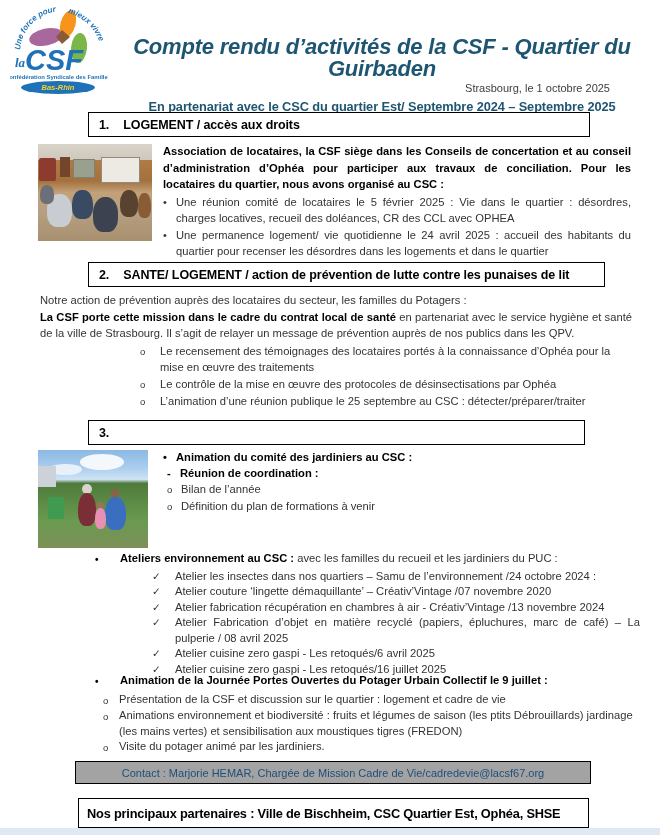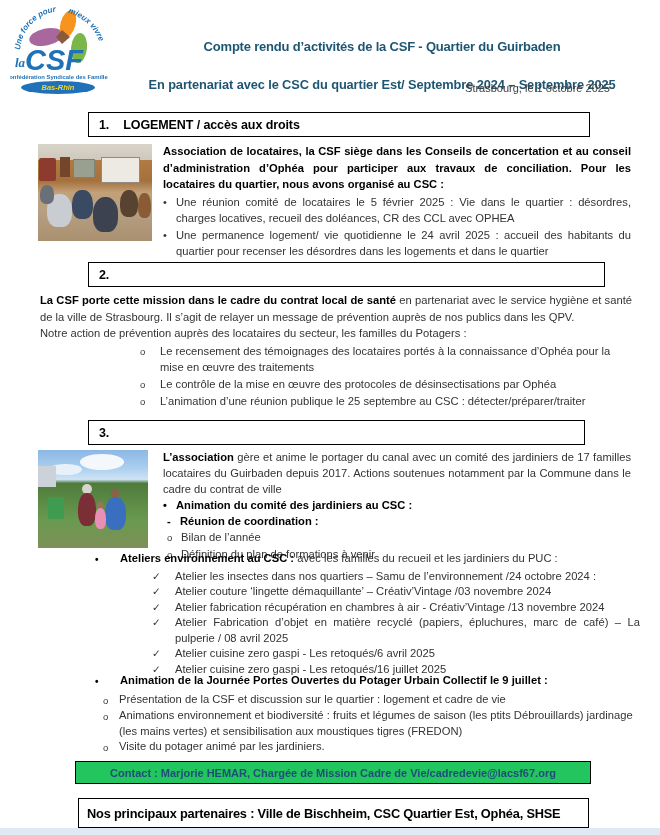--- a/index.html
+++ b/index.html
@@ -4,21 +4,21 @@
 <style>
   html,body { margin:0; padding:0; background:#ffffff; }
   .page {
     position:relative; width:660px; height:835px; background:#ffffff;
     font-family:"Liberation Sans", sans-serif; color:#333333; overflow:hidden;
   }
 
   
   .logo-svg { position:absolute; left:10px; top:6px; }
   .title-wrap { position:absolute; left:112px; top:36px; width:540px; text-align:center; }
-  .doc-title { font-size:13px; font-weight:bold; color:#1e5672; letter-spacing:-0.2px; line-height:22px; }
+  .doc-title { font-size:22px; font-weight:bold; color:#1e5672; letter-spacing:-0.2px; line-height:22px;font-style:italic; }
   .doc-subtitle { font-size:12.8px; font-weight:bold; color:#1e5672; margin-top:19px; letter-spacing:-0.1px; }
   .doc-date { position:absolute; top:82px; right:50px; font-size:11px; color:#3d3d3d; }
 
   
   .sec-box {
     position:absolute; box-sizing:border-box; height:25px; border:1.5px solid #000;
     display:flex; align-items:center; padding-left:10px;
     font-size:12.5px; font-weight:bold; color:#000; letter-spacing:-0.1px; background:#fff;
   }
   .sec-num { margin-right:14px; }
@@ -82,22 +82,22 @@
   .pg-h1 { left:40%; top:35%; width:9%; height:10%; background:#d8d4cc; }
   .pg-b1 { left:36%; top:44%; width:17%; height:34%; background:#7a2e35; }
   .pg-h2 { left:66%; top:40%; width:8%; height:9%; background:#8a6248; }
   .pg-b2 { left:61%; top:48%; width:19%; height:34%; background:#3a6fc0; }
   .pg-h3 { left:54%; top:53%; width:6%; height:7%; background:#9c7354; }
   .pg-b3 { left:52%; top:59%; width:10%; height:22%; background:#e88fb4; }
 
   
   .contact-box {
     position:absolute; left:75px; top:761px; width:516px; height:23px; box-sizing:border-box;
-    background:#22c55e; border:1.5px solid #000; display:flex; align-items:center; justify-content:center;
-    font-size:11px; font-weight:bold; color:#1f4e79;
+    background:#a3a3a3; border:1.5px solid #000; display:flex; align-items:center; justify-content:center;
+    font-size:11px; font-weight:normal; color:#1f4e79;
   }
   .partners-box {
     position:absolute; left:78px; top:798px; width:511px; height:30px; box-sizing:border-box;
     border:1.5px solid #000; display:flex; align-items:center; padding-left:8px;
     font-size:12.8px; font-weight:bold; color:#000; letter-spacing:-0.2px;
   }
   .bottom-strip { position:absolute; left:0; top:828px; width:660px; height:7px; background:#dfe9f4; }
 </style>
 </head>
 <body>
@@ -157,25 +157,26 @@
       <span class="just" style="flex:1">Une réunion comité de locataires le 5 février 2025 : Vie dans le quartier : désordres, charges locatives, recueil des doléances, CR des CCL avec OPHEA</span>
     </div>
     <div class="flexline txt">
       <span class="mk mk-bullet">•</span>
       <span class="just" style="flex:1">Une permanence logement/ vie quotidienne le 24 avril 2025 : accueil des habitants du quartier pour recenser les désordres dans les logements et dans le quartier</span>
     </div>
   </div>
 
   <div class="sec-box" style="left:88px; top:262px; width:517px;">
     <span class="sec-num">2.</span>
+    <span>SANTE/ LOGEMENT / action de prévention de lutte contre les punaises de lit</span>
   </div>
 
   <div class="sec2-text">
+    <div class="txt">Notre action de prévention auprès des locataires du secteur, les familles du Potagers :</div>
     <div class="txt just"><span class="b">La CSF porte cette mission dans le cadre du contrat local de santé</span><span> en partenariat avec le service hygiène et santé de la ville de Strasbourg. Il s’agit de relayer un message de prévention auprès de nos publics dans les QPV.</span></div>
-    <div class="txt">Notre action de prévention auprès des locataires du secteur, les familles du Potagers :</div>
     <div class="sec2-olist">
       <div class="flexline txt">
         <span class="mk mk-circle">o</span>
         <span style="flex:1">Le recensement des témoignages des locataires portés à la connaissance d’Ophéa pour la mise en œuvre des traitements</span>
       </div>
       <div class="flexline txt">
         <span class="mk mk-circle">o</span>
         <span style="flex:1">Le contrôle de la mise en œuvre des protocoles de désinsectisations par Ophéa</span>
       </div>
       <div class="flexline txt">
@@ -196,21 +197,20 @@
     <div class="pg-bin"></div>
     <div class="pg-head pg-h1"></div>
     <div class="person pg-b1"></div>
     <div class="pg-head pg-h2"></div>
     <div class="person pg-b2"></div>
     <div class="pg-head pg-h3"></div>
     <div class="person pg-b3"></div>
   </div>
 
   <div class="sec3-text">
-    <div class="txt just"><span class="b">L’association</span><span> gère et anime le portager du canal avec un comité des jardiniers de 17 familles locataires du Guirbaden depuis 2017. Actions soutenues notamment par la Commune dans le cadre du contrat de ville</span></div>
     <div class="flexline txt">
       <span class="mk mk-bullet b">•</span>
       <span class="b" style="flex:1">Animation du comité des jardiniers au CSC :</span>
     </div>
     <div class="flexline txt sec3-sub">
       <span class="mk mk-dash">-</span>
       <span class="b" style="flex:1">Réunion de coordination :</span>
     </div>
     <div class="flexline txt sec3-sub">
       <span class="mk mk-circle" style="width:14px">o</span>
@@ -227,21 +227,21 @@
       <span class="mk mk-bullet b">•</span>
       <span style="flex:1"><span class="b">Ateliers environnement au CSC :</span><span> avec les familles du recueil et les jardiniers du PUC :</span></span>
     </div>
     <div class="checks">
       <div class="flexline txt">
         <span class="mk mk-check">✓</span>
         <span style="flex:1">Atelier les insectes dans nos quartiers – Samu de l’environnement /24 octobre 2024 :</span>
       </div>
       <div class="flexline txt">
         <span class="mk mk-check">✓</span>
-        <span style="flex:1">Atelier couture ‘lingette démaquillante’ – Créativ’Vintage /03 novembre 2024</span>
+        <span style="flex:1">Atelier couture ‘lingette démaquillante’ – Créativ’Vintage /07 novembre 2020</span>
       </div>
       <div class="flexline txt">
         <span class="mk mk-check">✓</span>
         <span style="flex:1">Atelier fabrication récupération en chambres à air - Créativ’Vintage /13 novembre 2024</span>
       </div>
       <div class="flexline txt">
         <span class="mk mk-check">✓</span>
         <span class="just" style="flex:1">Atelier Fabrication d’objet en matière recyclé (papiers, épluchures, marc de café) – La pulperie / 08 avril 2025</span>
       </div>
       <div class="flexline txt">

